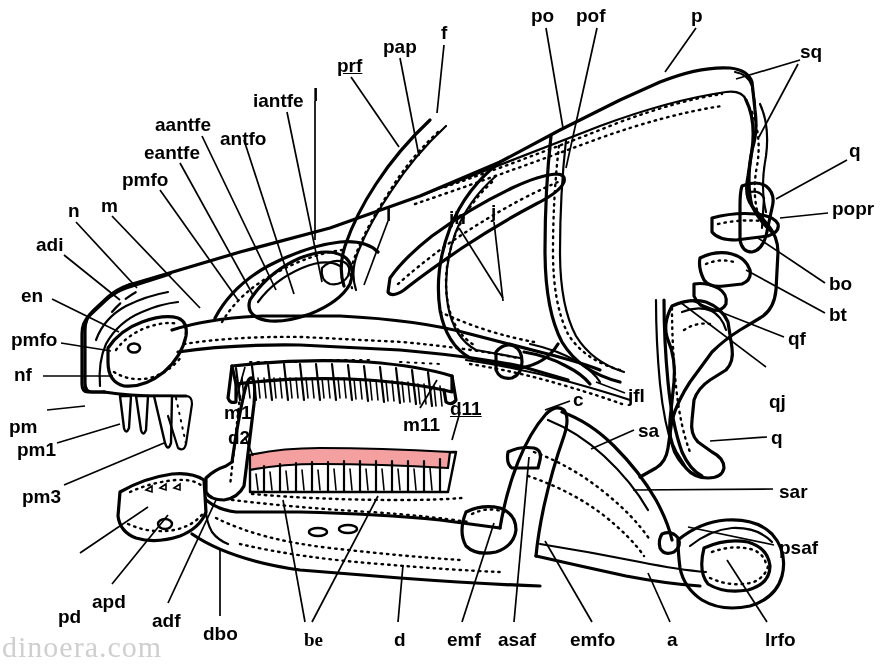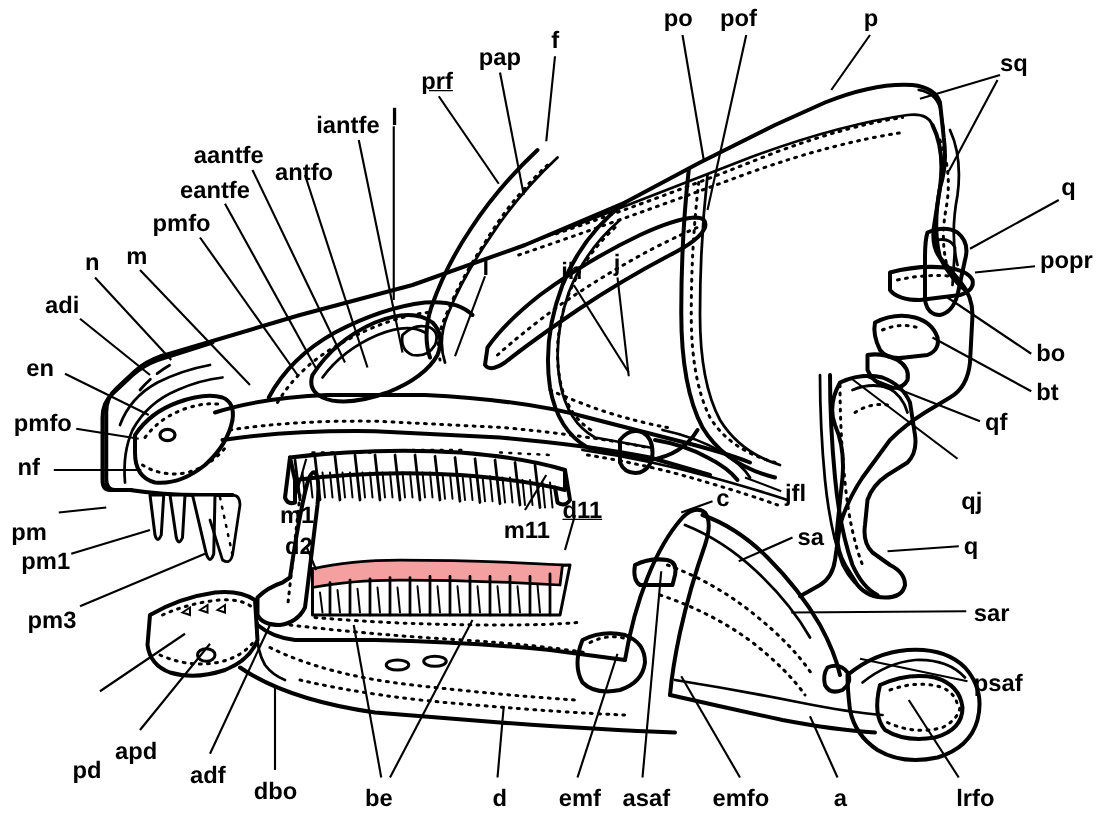--- a/index.html
+++ b/index.html
@@ -363,21 +363,22 @@
       <div class="lbl" style="left: 638px; top: 421px;">sa</div>
       <div class="lbl" style="left: 771px; top: 428px;">q</div>
       <div class="lbl" style="left: 779px; top: 482px;">sar</div>
       <div class="lbl" style="left: 779px; top: 538px;">psaf</div>
       <div class="lbl" style="left: 765px; top: 630px;">lrfo</div>
       <div class="lbl" style="left: 667px; top: 630px;">a</div>
       <div class="lbl" style="left: 570px; top: 630px;">emfo</div>
       <div class="lbl" style="left: 498px; top: 630px;">asaf</div>
       <div class="lbl" style="left: 447px; top: 630px;">emf</div>
       <div class="lbl" style="left: 394px; top: 630px;">d</div>
-      <div class="lbl" style="left: 292px; top: 630px;">be</div>
+      <div class="lbl" style="left: 304px; top: 630px; font-family: Liberation Serif, serif;">be</div>
       <div class="lbl" style="left: 203px; top: 624px;">dbo</div>
       <div class="lbl" style="left: 152px; top: 611px;">adf</div>
       <div class="lbl" style="left: 92px; top: 592px;">apd</div>
       <div class="lbl" style="left: 58px; top: 561px; margin-top: 46px;">pd</div>
     </div>
 
+<div class="wm">dinoera.com</div>
 
 </div>
 
 </body></html>

